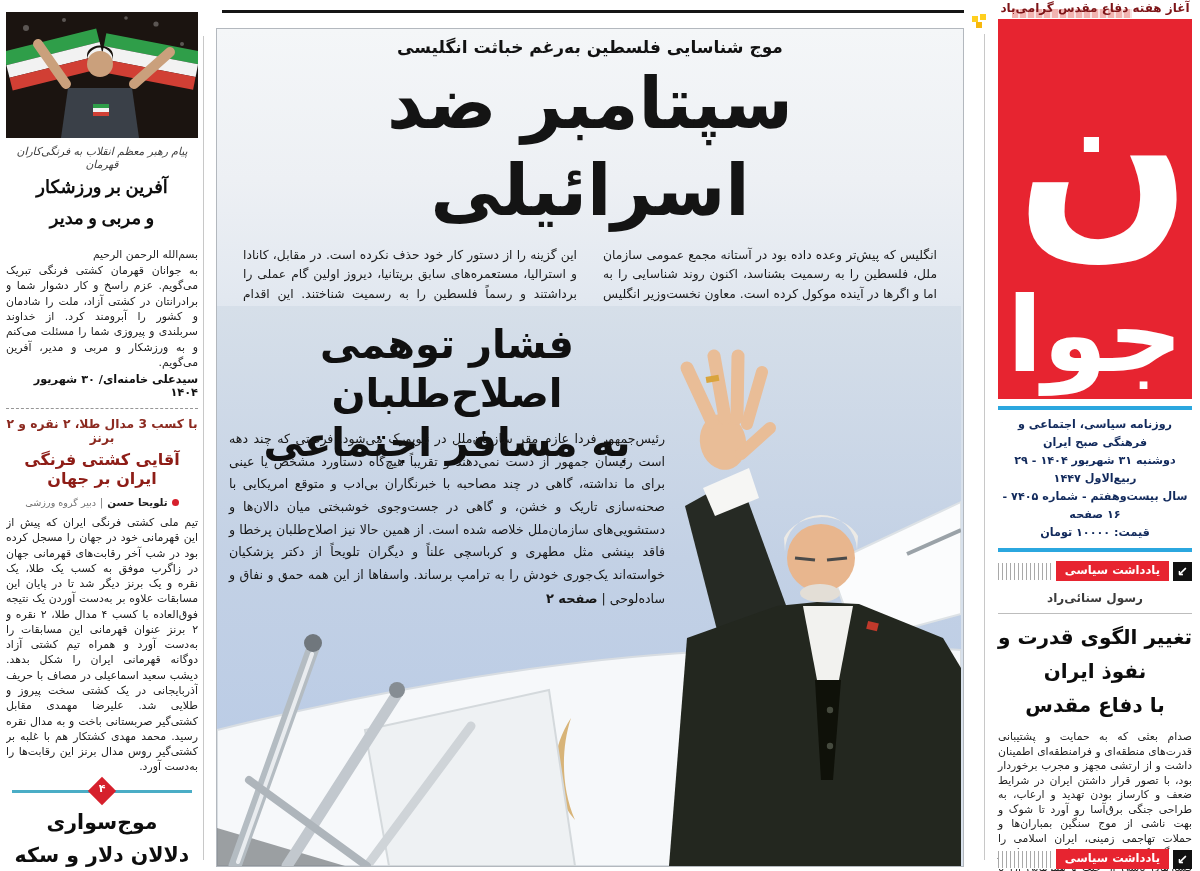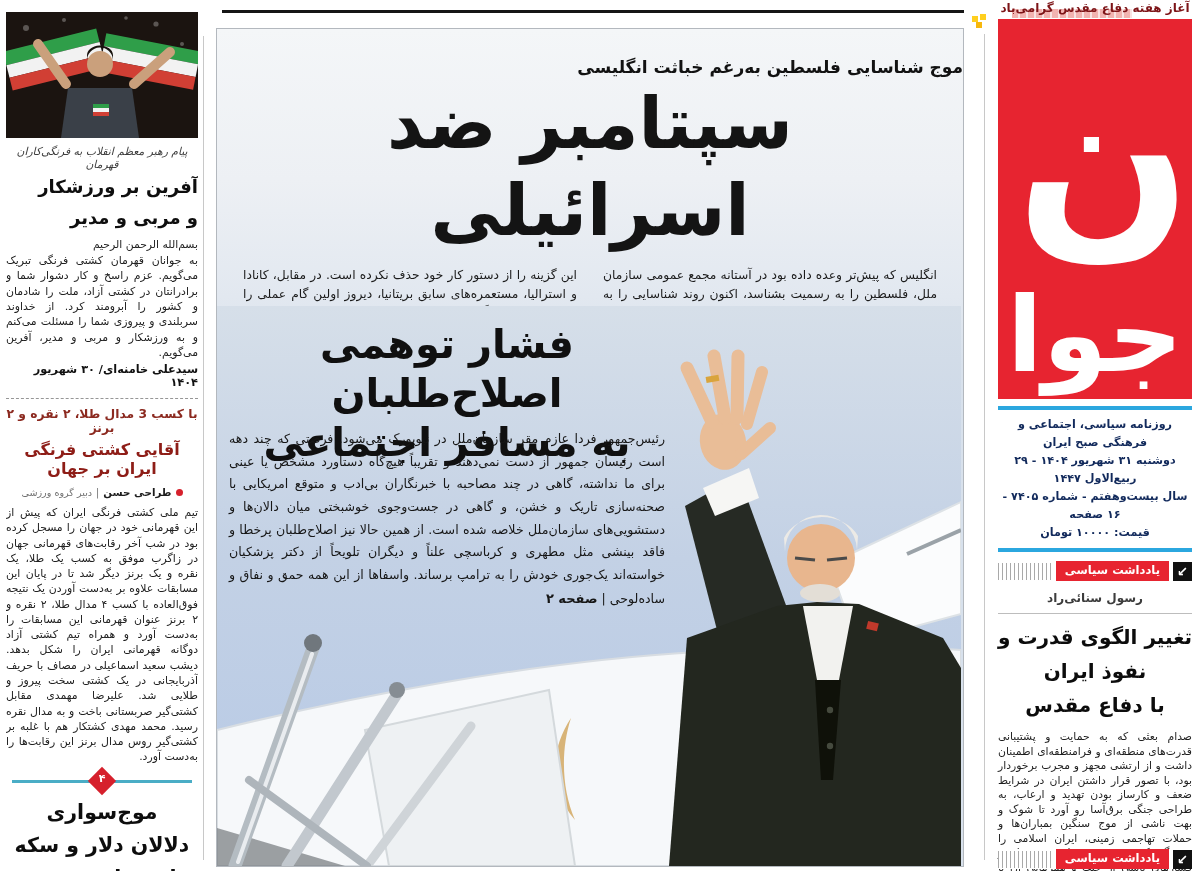--- a/index.html
+++ b/index.html
@@ -39,40 +39,40 @@
   .rc-author{text-align:center;font-size:12px;font-weight:bold;color:#3c3c3c;margin-top:10px;direction:rtl;}
   .rc-line{height:1px;background:#bdbdbd;margin:8px 0 6px;}
   .rc-headline{text-align:center;font-size:20px;font-weight:bold;color:#0c0c0c;
                line-height:1.7;direction:rtl;margin:2px 0 8px;}
   .rc-body{font-size:10.8px;line-height:1.34;text-align:justify;direction:rtl;color:#1e1e1e;}
   .badge-row.bottom{position:absolute;bottom:2px;left:0;right:0;}
 
   
   #center-box{position:absolute;left:216px;top:28px;width:746px;height:837px;
       border:1px solid #b3b8be;background:linear-gradient(180deg,#f4f6f8 0%,#edf0f4 18%,#e2e8f0 32%,#d8e1ec 40%);}
-  .kicker{margin-top:28px;text-align:right;font-size:17px;font-weight:bold;color:#121212;direction:rtl;}
+  .kicker{margin-top:8px;text-align:center;font-size:17px;font-weight:bold;color:#121212;direction:rtl;}
   .main-headline{text-align:center;font-size:71px;font-weight:bold;color:#141414;
                  margin-top:4px;line-height:1.22;direction:rtl;letter-spacing:-1px;}
   .two-col{direction:rtl;display:flex;gap:26px;padding:0 26px;margin-top:12px;}
   .two-col > div{flex:1;font-size:12.3px;line-height:1.56;text-align:justify;color:#1b1b1b;}
   .two-col b{font-size:12.8px;}
   .photo{position:absolute;left:0;bottom:0;width:744px;height:560px;overflow:hidden;}
   .photo svg{position:absolute;inset:0;}
   .headline2{position:absolute;top:14px;left:12px;width:436px;text-align:center;
       font-size:40px;font-weight:bold;color:#101010;line-height:1.22;direction:rtl;z-index:3;}
   .para2{position:absolute;top:122px;left:12px;width:436px;font-size:12.6px;line-height:1.8;
       text-align:justify;direction:rtl;color:#161616;z-index:3;}
   .para2 b{font-size:13px;}
 
   
   #left-col{position:absolute;left:6px;top:12px;width:192px;height:859px;overflow:hidden;}
   .wrestler{height:126px;background:#1b1410;position:relative;overflow:hidden;}
   .lc-kicker1{font-size:10.8px;color:#3d3d3d;text-align:center;margin-top:7px;direction:rtl;font-style:italic;}
-  .lc-head1{font-size:18px;font-weight:bold;color:#0e0e0e;line-height:1.7;margin-top:1px;direction:rtl;}
-  .bismillah{font-size:10.8px;color:#222;margin-top:5px;direction:rtl;text-align:right;}
+  .lc-head1{font-size:18px;font-weight:bold;color:#0e0e0e;text-align:center;line-height:1.7;margin-top:1px;direction:rtl;font-family:Liberation Serif, serif;}
+  .bismillah{font-size:10.8px;color:#222;margin-top:15px;direction:rtl;text-align:right;}
   .lc-body{font-size:10.9px;line-height:1.4;text-align:justify;direction:rtl;color:#202020;margin-top:2px;}
   .signature{font-size:11.3px;font-weight:bold;text-align:right;direction:rtl;margin-top:3px;color:#111;}
   .dashed{border-top:1.6px dashed #969696;margin:9px 0 8px;}
   .lc-kicker2{font-size:12.3px;font-weight:bold;color:#8c2a20;text-align:center;direction:rtl;}
   .lc-head2{font-size:16px;font-weight:bold;color:#8e1d17;text-align:center;margin-top:5px;direction:rtl;}
   .byline{display:flex;direction:rtl;justify-content:center;align-items:center;gap:4px;
           font-size:9.6px;color:#6e6e6e;margin-top:8px;}
   .byline .nm{color:#1d1d1d;font-weight:bold;font-size:10.3px;}
   .red-dot{width:7px;height:7px;border-radius:50%;background:#d6202c;flex:0 0 auto;}
   .teal-divider{position:relative;height:3px;background:#4aadc6;margin:15px 6px 13px;}
@@ -256,21 +256,21 @@
   <div class="bismillah">بسم‌الله الرحمن الرحیم</div>
   <div class="lc-body">به جوانان قهرمان کشتی فرنگی تبریک می‌گویم. عزم راسخ و کار دشوار شما و برادرانتان در کشتی آزاد، ملت را شادمان و کشور را آبرومند کرد. از خداوند سربلندی و پیروزی شما را مسئلت می‌کنم و به ورزشکار و مربی و مدیر، آفرین می‌گویم.</div>
   <div class="signature">سیدعلی خامنه‌ای/ ۳۰ شهریور ۱۴۰۴</div>
 
   <div class="dashed"></div>
 
   <div class="lc-kicker2">با کسب 3 مدال طلا، ۲ نقره و ۲ برنز</div>
   <div class="lc-head2">آقایی کشتی فرنگی ایران بر جهان</div>
   <div class="byline">
     <span class="red-dot"></span>
-    <span class="nm">طراحی حسن</span>
+    <span class="nm">تلویحا حسن</span>
     <span>|</span>
     <span>دبیر گروه ورزشی</span>
   </div>
   <div class="lc-body" style="margin-top:7px;">تیم ملی کشتی فرنگی ایران که پیش از این قهرمانی خود در جهان را مسجل کرده بود در شب آخر رقابت‌های قهرمانی جهان در زاگرب موفق به کسب یک طلا، یک نقره و یک برنز دیگر شد تا در پایان این مسابقات علاوه بر به‌دست آوردن یک نتیجه فوق‌العاده با کسب ۴ مدال طلا، ۲ نقره و ۲ برنز عنوان قهرمانی این مسابقات را به‌دست آورد و همراه تیم کشتی آزاد دوگانه قهرمانی ایران را شکل بدهد. دیشب سعید اسماعیلی در مصاف با حریف آذربایجانی در یک کشتی سخت پیروز و طلایی شد. علیرضا مهمدی مقابل کشتی‌گیر صربستانی باخت و به مدال نقره رسید. محمد مهدی کشتکار هم با غلبه بر کشتی‌گیر روس مدال برنز این رقابت‌ها را به‌دست آورد.</div>
 
   <div class="teal-divider">
     <span class="diamond"></span>
     <span class="diamond-num">۴</span>
   </div>
 

